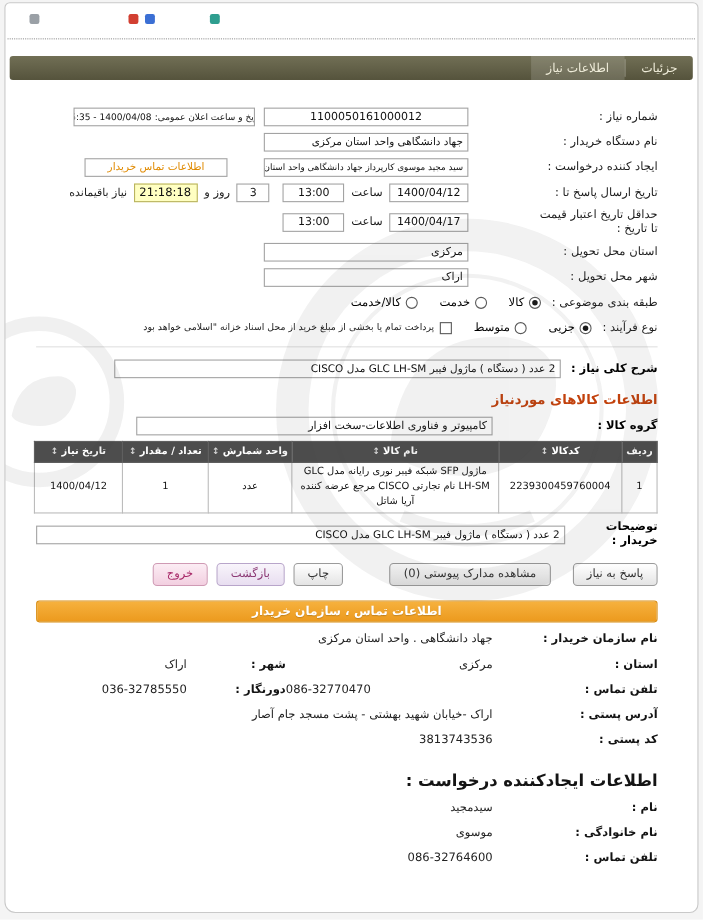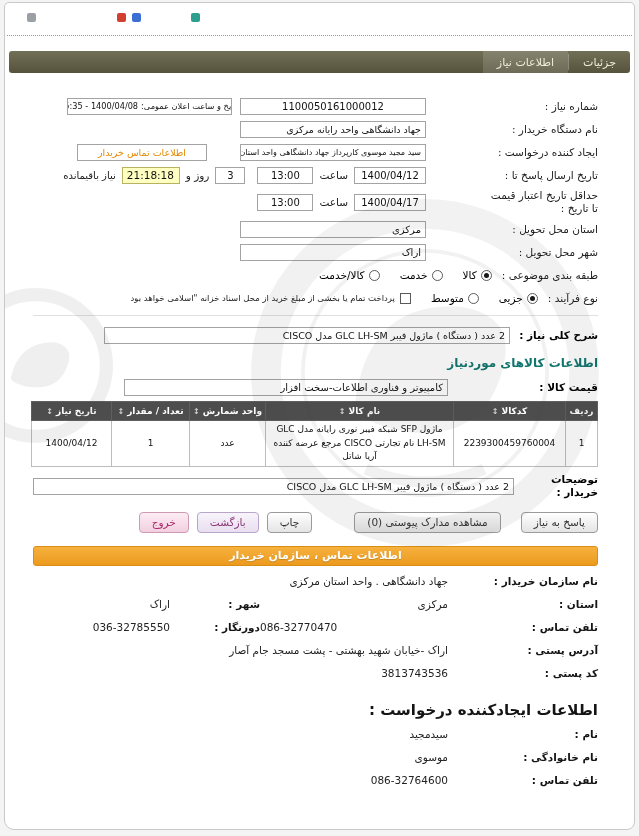--- a/index.html
+++ b/index.html
@@ -46,21 +46,21 @@
   .gapr { margin-right: 12px; }
   .small-note { font-size: 8.5px; color: #1c1c1c; overflow: hidden; flex: 1; }
   .radio { width: 11px; height: 11px; border: 1px solid #5a5a5a; border-radius: 50%; background: #fff;
            display: inline-block; position: relative; flex-shrink: 0; margin-left: 4px; }
   .radio.checked::after { content: ""; position: absolute; inset: 2px; border-radius: 50%; background: #1a1a1a; }
   .checkbox { width: 11px; height: 11px; border: 1px solid #5a5a5a; background: #fff; flex-shrink: 0; margin-left: 5px; }
   .opt { display: flex; align-items: center; font-size: 10.5px; margin-left: 20px; }
   .sep { border: none; border-top: 1px solid #e0e0e0; margin: 8px 0 10px; }
   .sumlbl { width: 88px; flex-shrink: 0; font-weight: bold; font-size: 10.5px; }
   .sumbox { width: 406px; font-size: 9.5px; }
-  .sect { font-weight: bold; font-size: 12px; color: #0f766e; margin: 12px 0 8px; }
+  .sect { font-weight: bold; font-size: 12px; color: #c2410c; margin: 12px 0 8px; }
   .grplbl { width: 150px; flex-shrink: 0; font-weight: bold; font-size: 10.5px; }
   .grpbox { width: 324px; font-size: 10px; }
 
   table.tbl { width: 100%; border-collapse: collapse; margin-top: 4px; background: #fff; table-layout: fixed; }
   .tbl th { background: #4d4d4d; color: #fff; font-size: 9px; font-weight: bold; padding: 4px 2px;
             border: 1px solid #5f5f5f; white-space: nowrap; cursor: pointer; }
   .tbl td { border: 1px solid #bcbcbc; font-size: 9px; padding: 2px 4px; text-align: center;
             vertical-align: middle; color: #111; }
   .td-name { text-align: right; line-height: 1.5; }
   .td-ltr { direction: ltr; }
@@ -137,21 +137,21 @@
       </div>
       <div class="box announce">
         <span>تاریخ و ساعت اعلان عمومی:</span>
         <span>1400/04/08 - 15:35</span>
       </div>
     </div>
 
     <div class="frow">
       <span class="lbl">نام دستگاه خریدار :</span>
       <div class="box w186 f95">
-        <span>جهاد دانشگاهی واحد رایانه مرکزی</span>
+        <span>جهاد دانشگاهی واحد استان مرکزی</span>
       </div>
     </div>
 
     <div class="frow">
       <span class="lbl">ایجاد کننده درخواست :</span>
       <div class="box w186 tiny">
         <span>سید مجید موسوی کارپرداز جهاد دانشگاهی واحد استان مرکزی</span>
       </div>
       <div class="box linkbox">
         <span class="link">اطلاعات تماس خریدار</span>
@@ -239,21 +239,21 @@
     <div class="frow">
       <span class="sumlbl">شرح کلی نیاز :</span>
       <div class="box sumbox">
         <span>2 عدد ( دستگاه ) ماژول فیبر GLC LH-SM مدل CISCO</span>
       </div>
     </div>
 
     <div class="sect">اطلاعات کالاهای موردنیاز</div>
 
     <div class="frow">
-      <span class="grplbl">قیمت کالا :</span>
+      <span class="grplbl">گروه کالا :</span>
       <div class="box grpbox">
         <span>کامپیوتر و فناوری اطلاعات-سخت افزار</span>
       </div>
     </div>
 
     <table class="tbl">
       <colgroup>
         <col style="width:32px">
           <col style="width:112px">
           <col style="width:188px">

